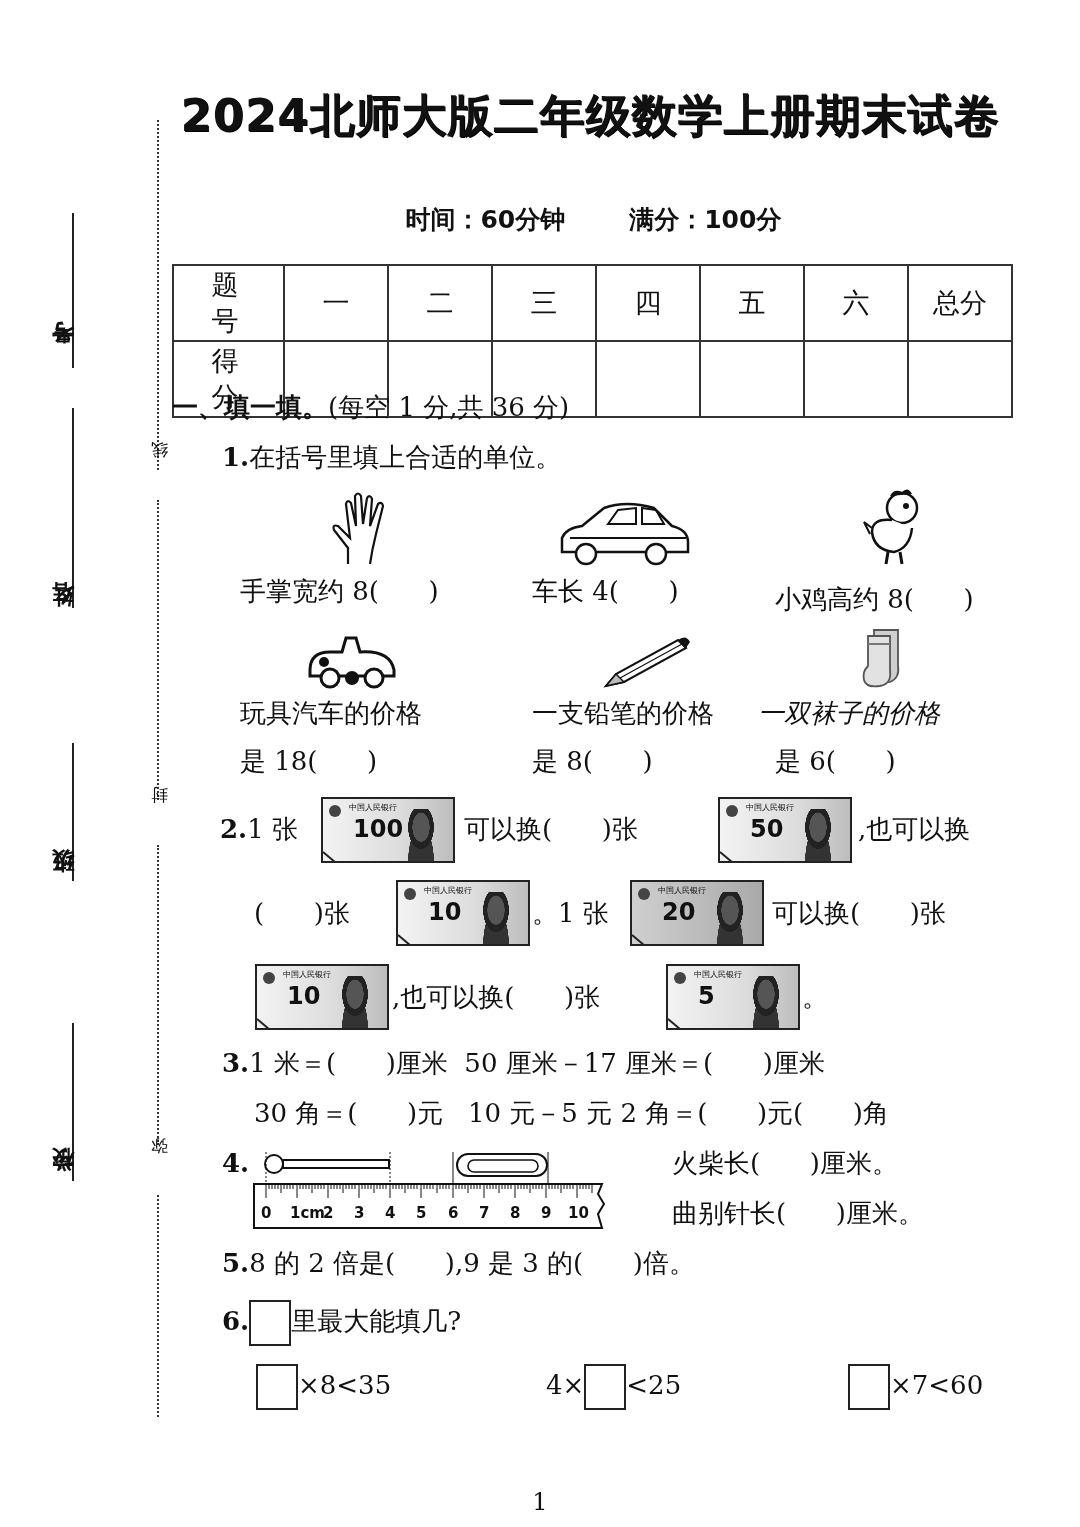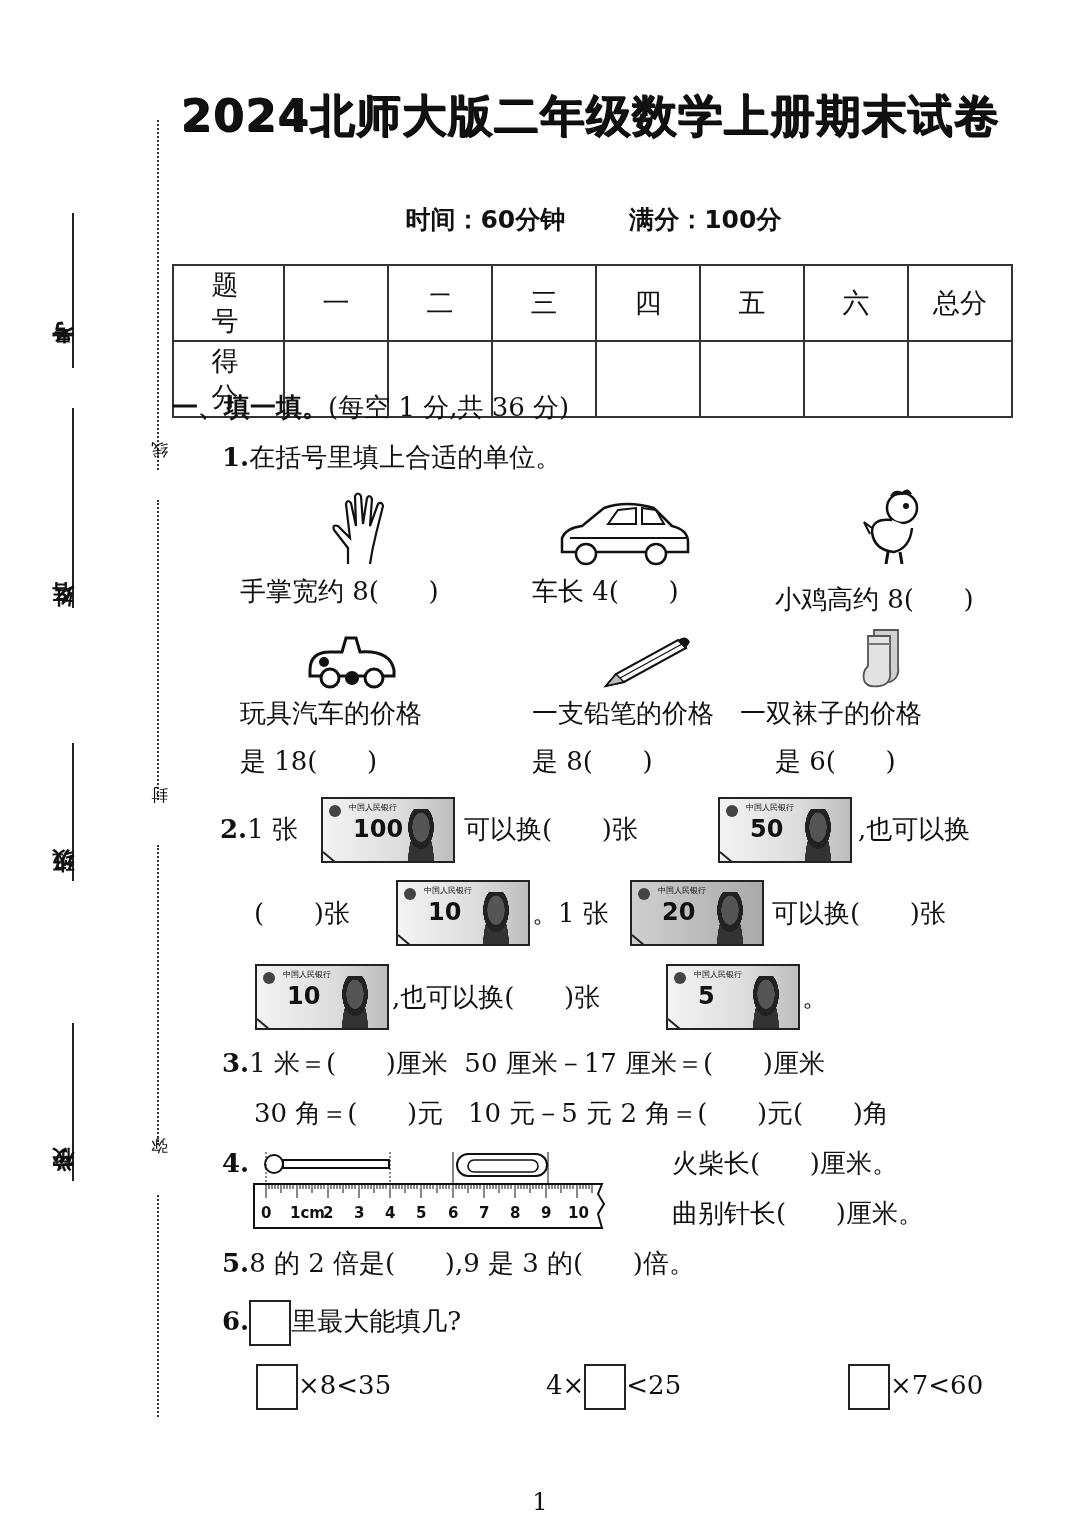--- a/index.html
+++ b/index.html
@@ -131,21 +131,21 @@
   <line x1="8" y1="18" x2="30" y2="18" stroke="#777" stroke-width="2"></line>
 </svg>
 
 <div class="abs line" style="left:240px;top:574px;">手掌宽约 8(      )</div>
 <div class="abs line" style="left:532px;top:574px;">车长 4(      )</div>
 <div class="abs line" style="left:775px;top:574px;margin-top:8px;">小鸡高约 8(      )</div>
 <div class="abs line" style="left:240px;top:696px;text-align:center;">玩具汽车的价格</div>
 <div class="abs line" style="left:240px;top:744px;">是 18(      )</div>
 <div class="abs line" style="left:532px;top:696px;">一支铅笔的价格</div>
 <div class="abs line" style="left:532px;top:744px;">是 8(      )</div>
-<div class="abs line" style="left:740px;top:696px;">一双袜子的价格</div>
+<div class="abs line" style="left:758px;top:696px;font-style:italic;">一双袜子的价格</div>
 <div class="abs line" style="left:775px;top:744px;">是 6(      )</div>
 
 <div class="abs line" style="left:220px;top:812px;"><span class="qnum">2.</span><span>1 张</span></div>
 <div class="bill" style="left:321px;top:797px;">
     <span class="emb"></span>
     <span class="bank">中国人民银行</span>
     <span class="den">100</span>
     <span class="face"></span>
     <span class="slash"></span>
   </div>

